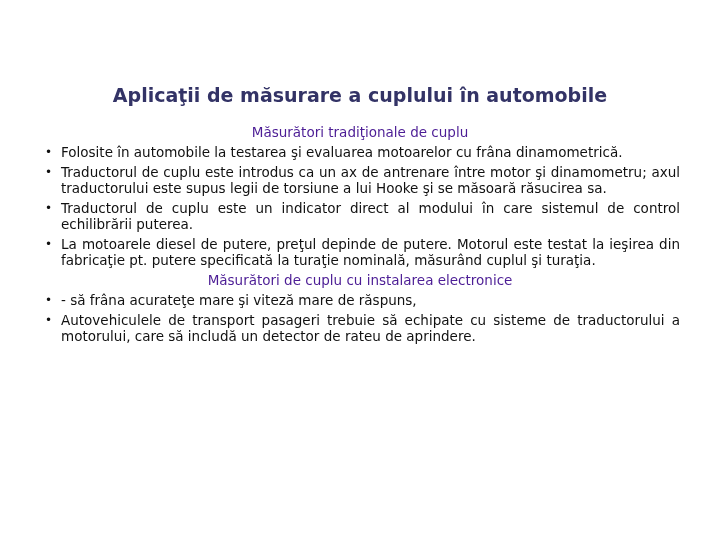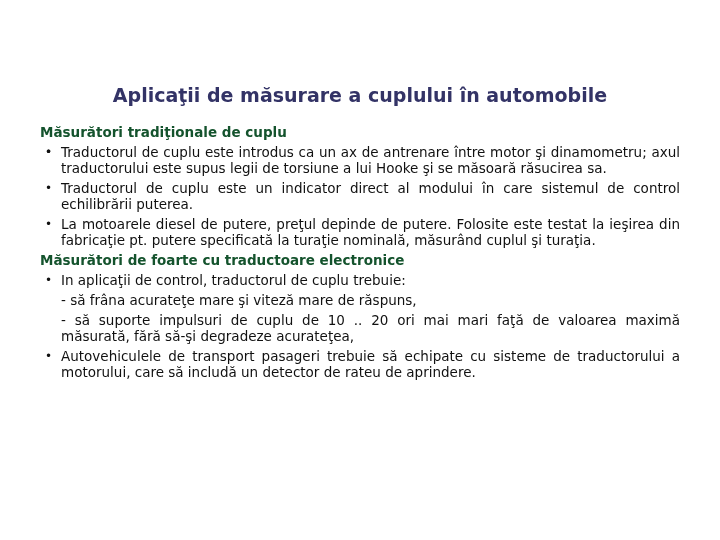--- a/index.html
+++ b/index.html
@@ -26,24 +26,24 @@
   .slide-body {
     position: absolute;
     left: 40px;
     top: 124px;
     width: 640px;
     font-size: 13.5px;
     line-height: 16px;
     color: #111111;
   }
   .section-heading {
-    font-weight: bold;
-    color: #14532d;
+    font-weight: normal;
+    color: #4c1d95;
     margin-top: 4px;
-    text-align: left;
+    text-align: center;
   }
   .slide-body > :first-child { margin-top: 0; }
   .para {
     margin-top: 4px;
     text-align: justify;
   }
   .bullet { position: relative; padding-left: 21px; }
   .bullet .dot {
     position: absolute;
     left: 5px;
@@ -59,52 +59,49 @@
 <div class="slide">
 
   <h1 class="slide-title">Aplicaţii de măsurare a cuplului în automobile</h1>
 
   <div class="slide-body">
 
     <div class="section-heading">Măsurători tradiţionale de cuplu</div>
 
     <div class="para bullet">
       <span class="dot">•</span>
+      <span class="t">Folosite în automobile la testarea şi evaluarea motoarelor cu frâna dinamometrică.</span>
     </div>
 
     <div class="para bullet">
       <span class="dot">•</span>
       <span class="t">Traductorul de cuplu este introdus ca un ax de antrenare între motor şi dinamometru; axul traductorului este supus legii de torsiune a lui Hooke şi se măsoară răsucirea sa.</span>
     </div>
 
     <div class="para bullet">
       <span class="dot">•</span>
       <span class="t">Traductorul de cuplu este un indicator direct al modului în care sistemul de control echilibrării puterea.</span>
     </div>
 
     <div class="para bullet">
       <span class="dot">•</span>
-      <span class="t">La motoarele diesel de putere, preţul depinde de putere. Folosite este testat la ieşirea din fabricaţie pt. putere specificată la turaţie nominală, măsurând cuplul şi turaţia.</span>
+      <span class="t">La motoarele diesel de putere, preţul depinde de putere. Motorul este testat la ieşirea din fabricaţie pt. putere specificată la turaţie nominală, măsurând cuplul şi turaţia.</span>
     </div>
 
-    <div class="section-heading">Măsurători de foarte cu traductoare electronice</div>
+    <div class="section-heading">Măsurători de cuplu cu instalarea electronice</div>
 
     <div class="para bullet">
       <span class="dot">•</span>
-      <span class="t">In aplicaţii de control, traductorul de cuplu trebuie:</span>
     </div>
 
     <div class="para sub">
       <span class="t">- să frâna acurateţe mare şi viteză mare de răspuns,</span>
     </div>
 
 
-    <div class="para sub">
-      <span class="t">- să suporte impulsuri de cuplu de 10 .. 20 ori mai mari faţă de valoarea maximă măsurată, fără să-şi degradeze acurateţea,</span>
-    </div>
 
 
 
     <div class="para bullet">
       <span class="dot">•</span>
       <span class="t">Autovehiculele de transport pasageri trebuie să echipate cu sisteme de traductorului a motorului, care să includă un detector de rateu de aprindere.</span>
     </div>
 
   </div>
 </div>

